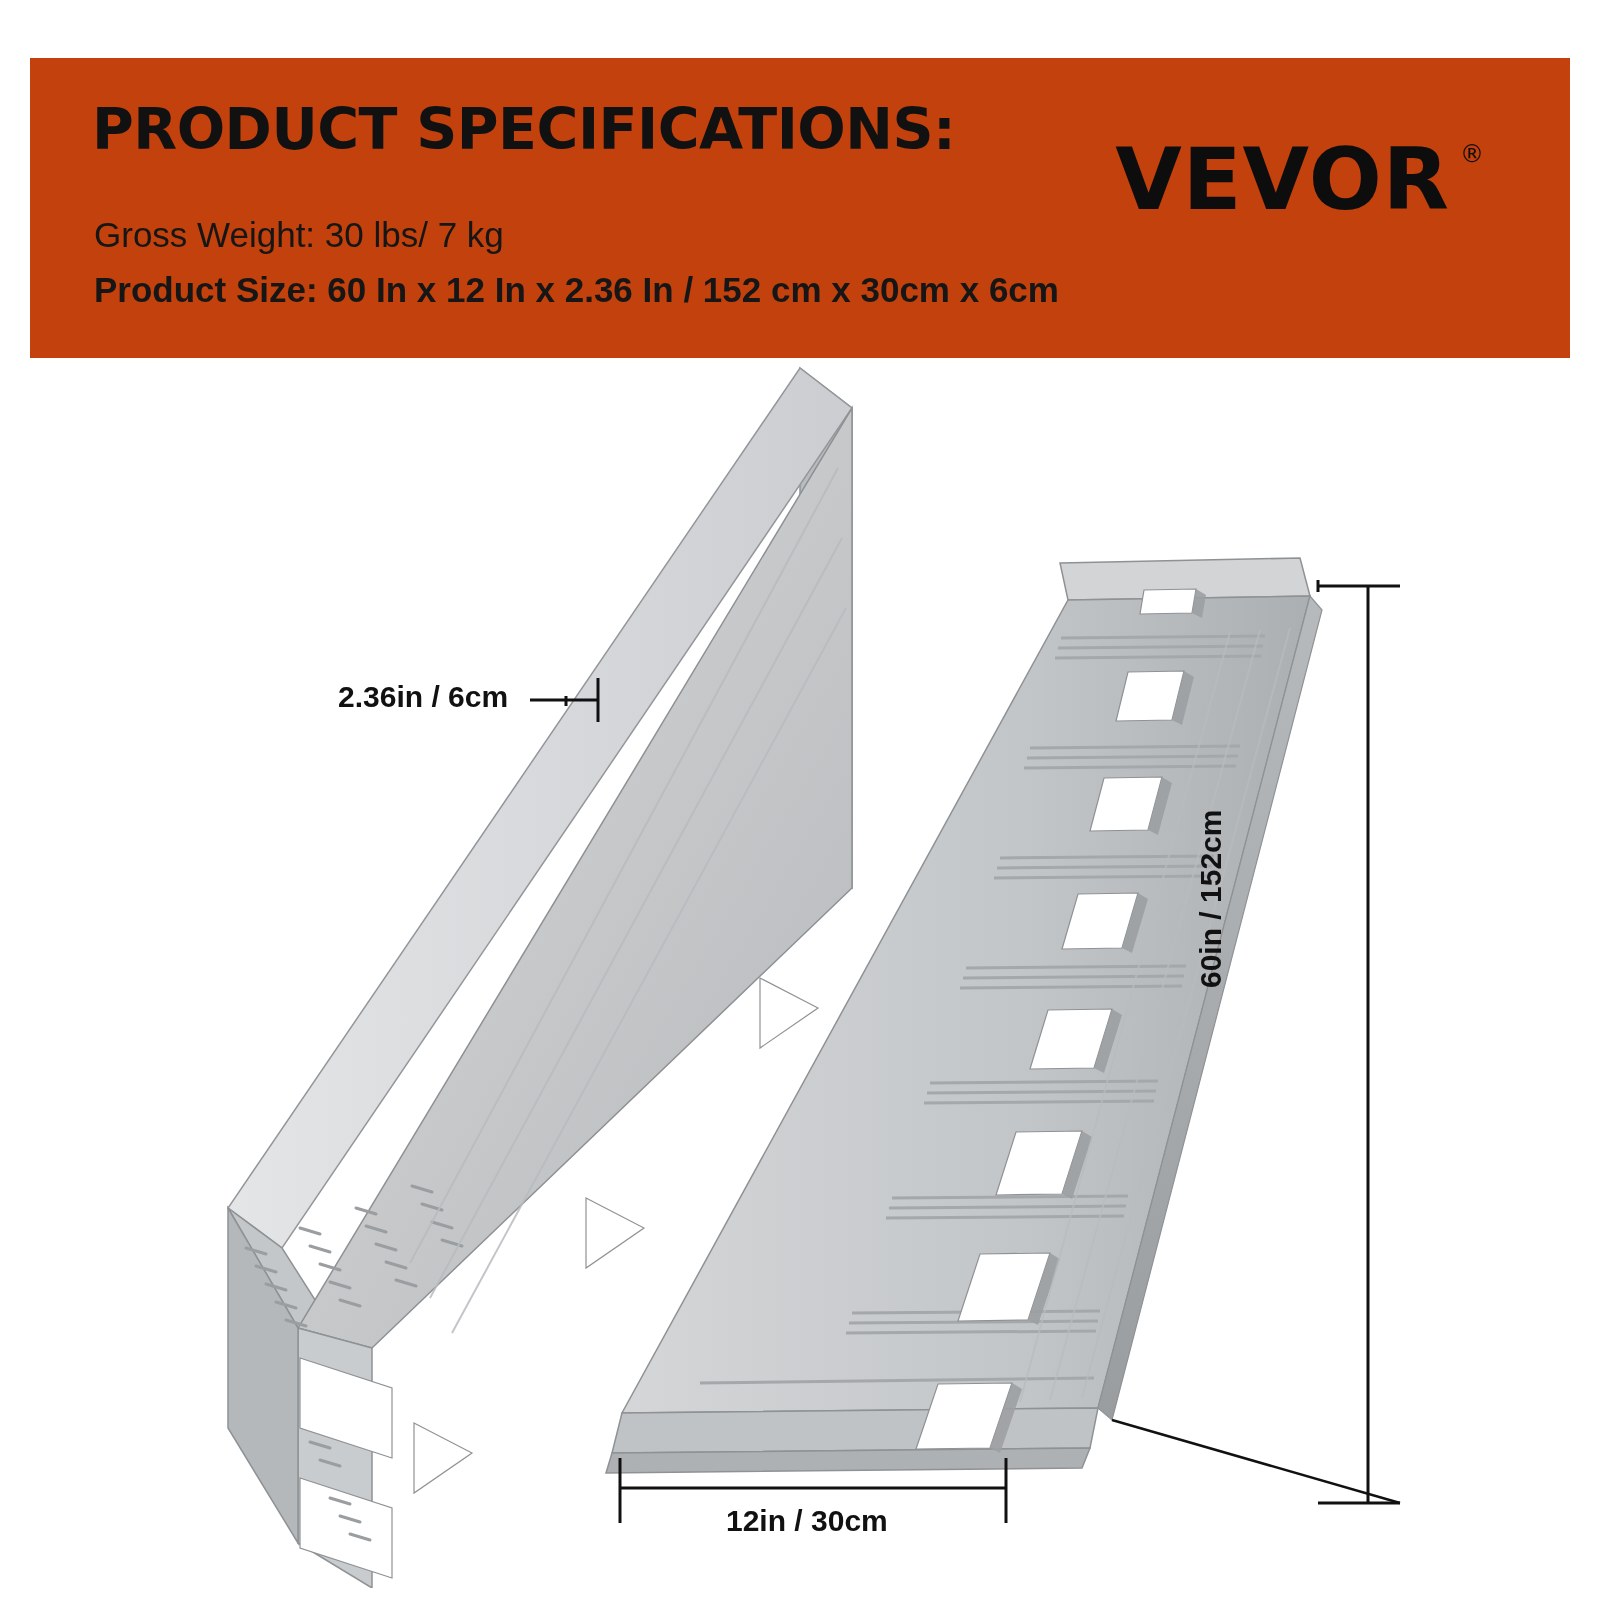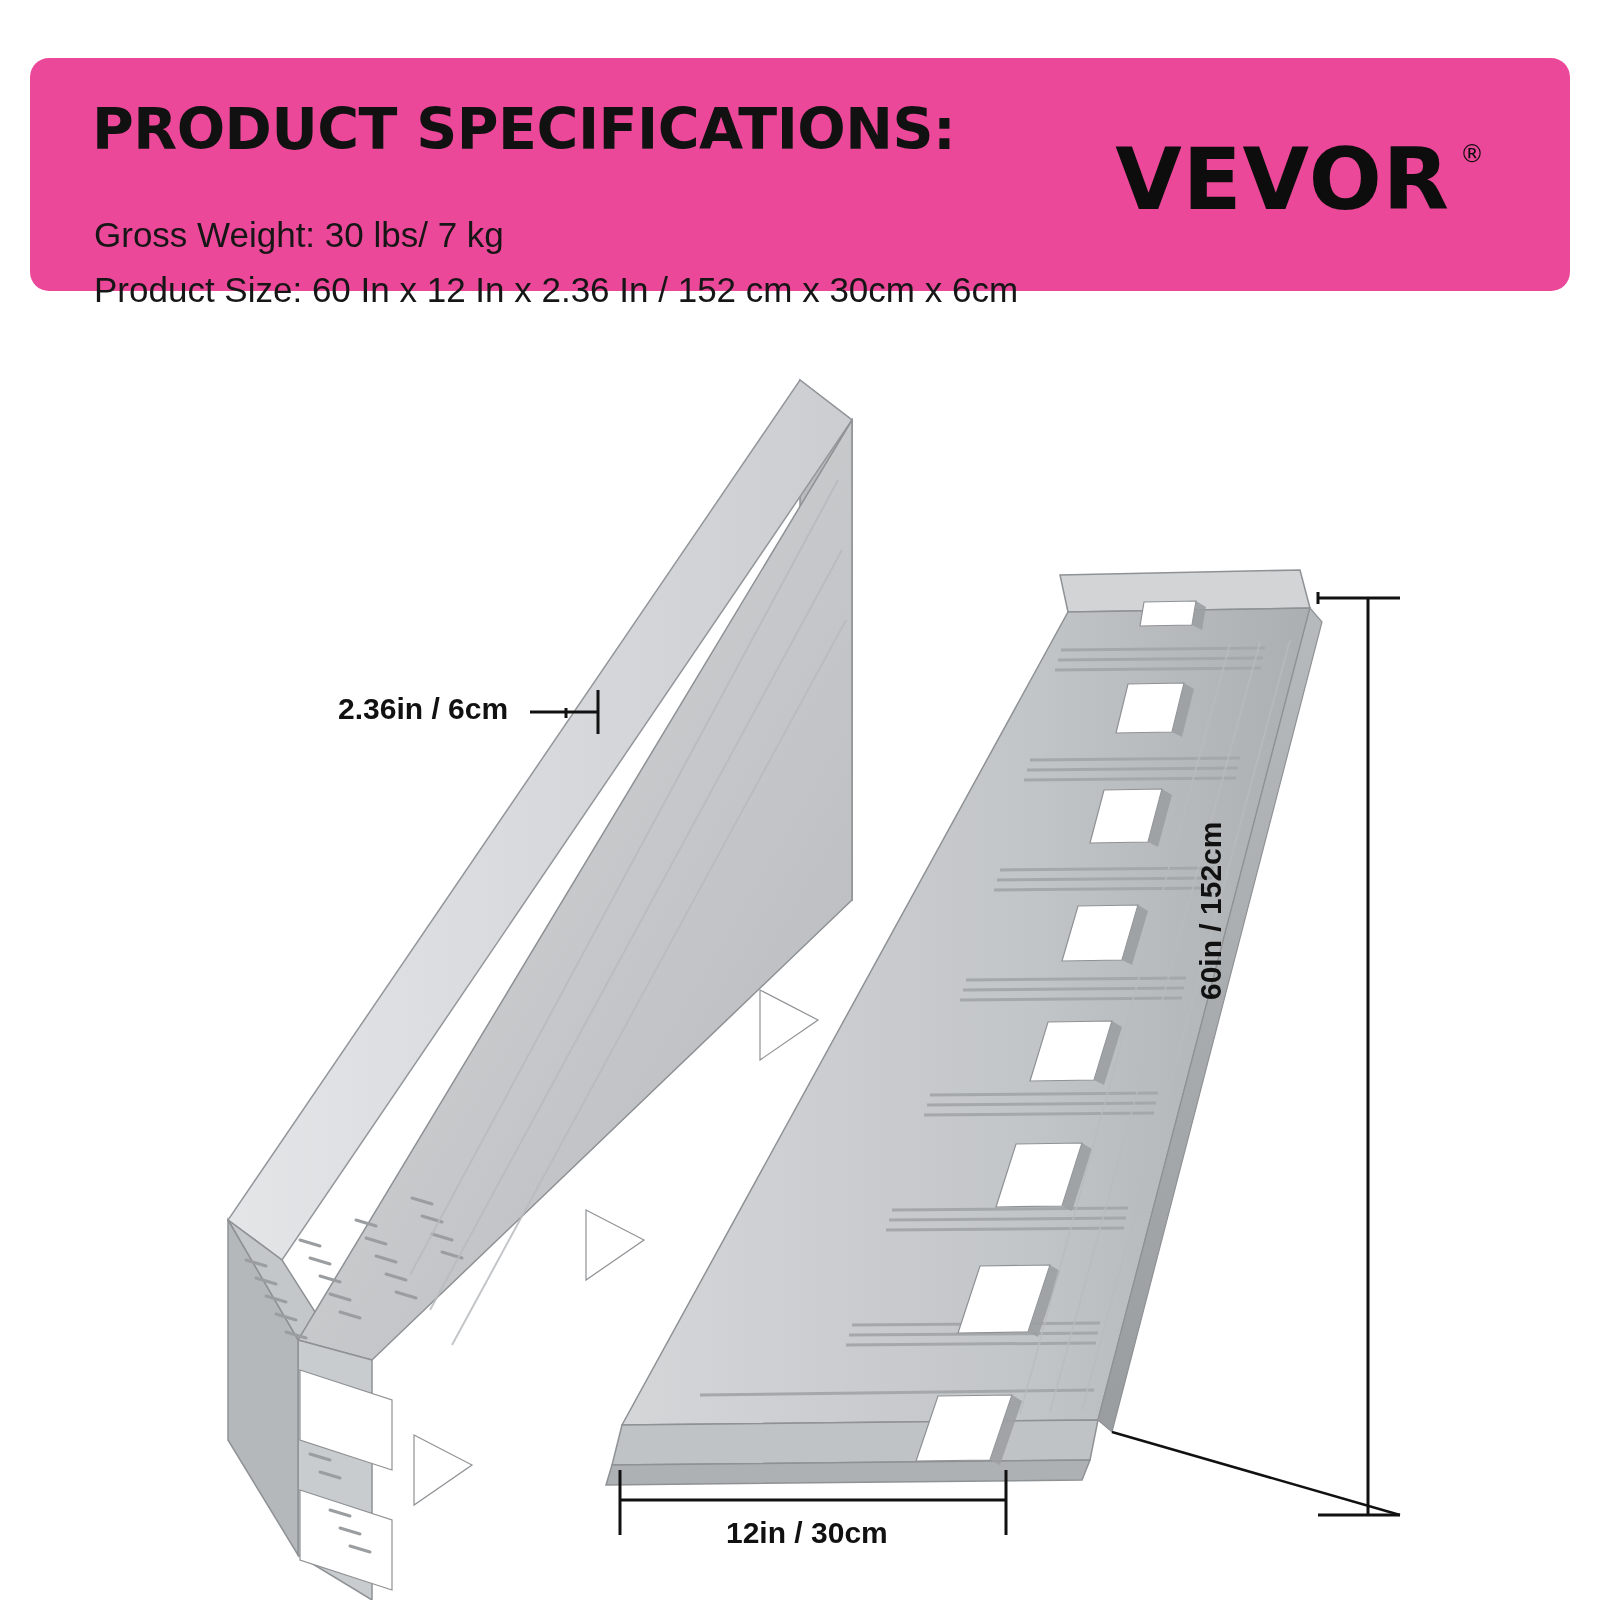--- a/index.html
+++ b/index.html
@@ -14,24 +14,23 @@
     overflow: hidden;
     position: relative;
   }
 
   
   .banner {
     position: absolute;
     left: 30px;
     top: 58px;
     width: 1540px;
-    height: 233px;
-    background: #ec4899;
+    height: 300px;
+    background: #c2410c;
     box-sizing: border-box;
-    border-radius: 19px;
   }
   .banner-title {
     position: absolute;
     left: 62px;
     top: 38px;
     font-size: 57px;
     font-weight: bold;
     letter-spacing: -0.5px;
     color: #111111;
     white-space: nowrap;
@@ -39,21 +38,21 @@
   }
   .banner-line {
     position: absolute;
     left: 64px;
     font-size: 35px;
     color: #161616;
     white-space: nowrap;
     font-family: "Liberation Sans", sans-serif;
   }
   .banner-line.l1 { top: 157px; }
-  .banner-line.l2 { top: 212px; }
+  .banner-line.l2 { top: 212px; font-weight: bold; }
 
   .brand {
     position: absolute;
     right: 120px;
     top: 78px;
     font-size: 86px;
     font-weight: bold;
     letter-spacing: 1px;
     color: #0d0d0d;
     font-family: "DejaVu Sans", sans-serif;
@@ -66,21 +65,21 @@
     top: 82px;
     font-size: 24px;
     color: #0d0d0d;
     font-family: "DejaVu Sans", sans-serif;
   }
 
   
   .stage {
     position: absolute;
     left: 0;
-    top: 360px;
+    top: 348px;
     width: 1556px;
     height: 1240px;
     text-align: center;
   }
   .stage svg {
     display: block;
   }
 
   .dim-label {
     position: absolute;

